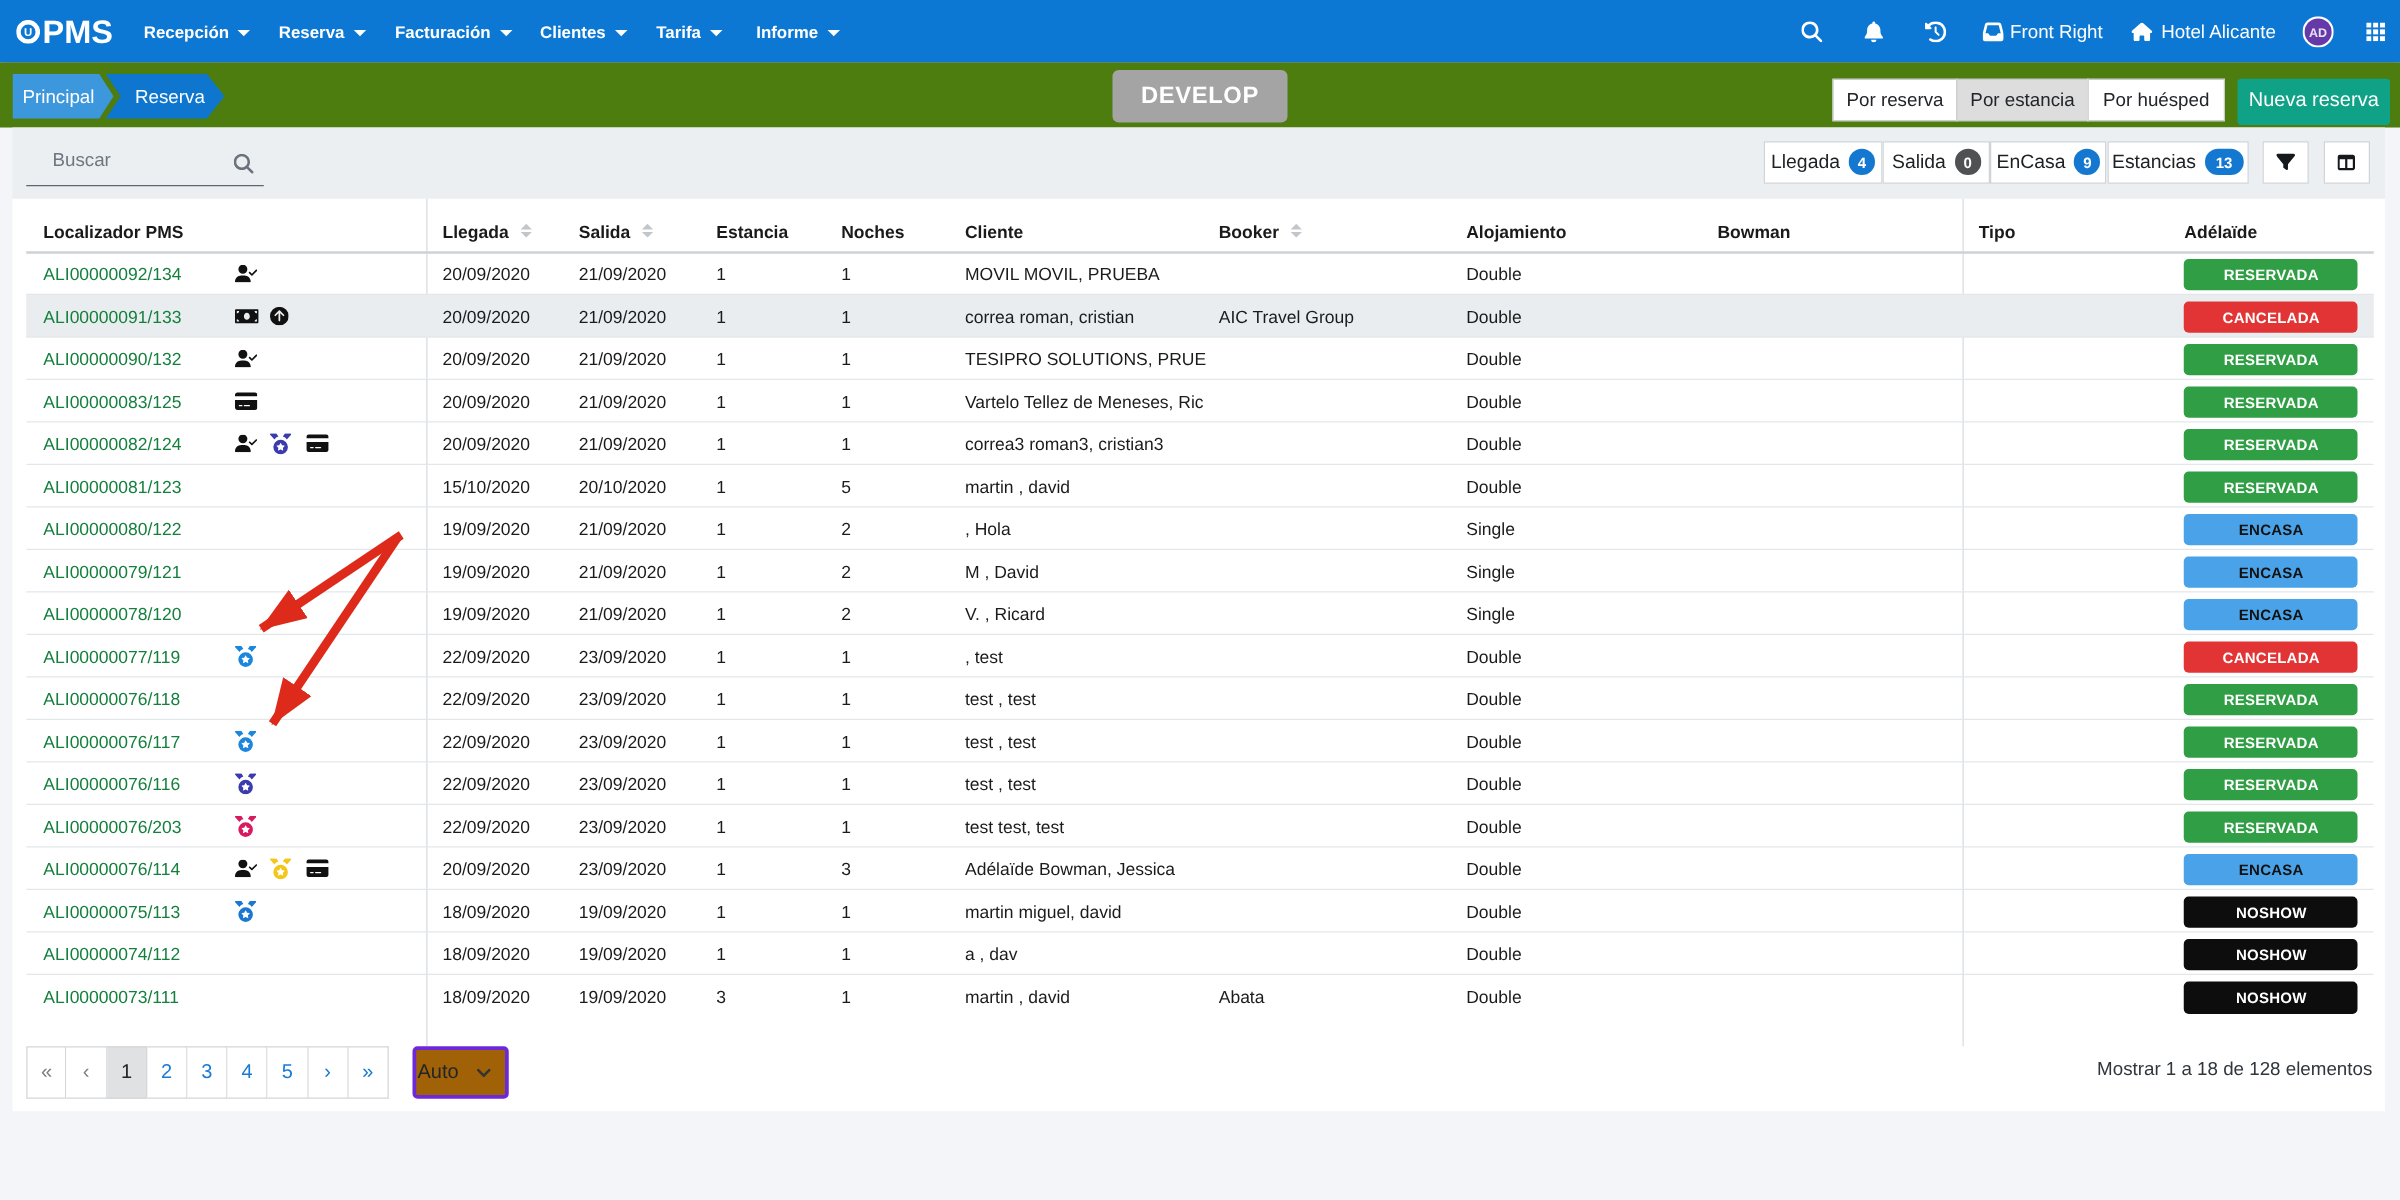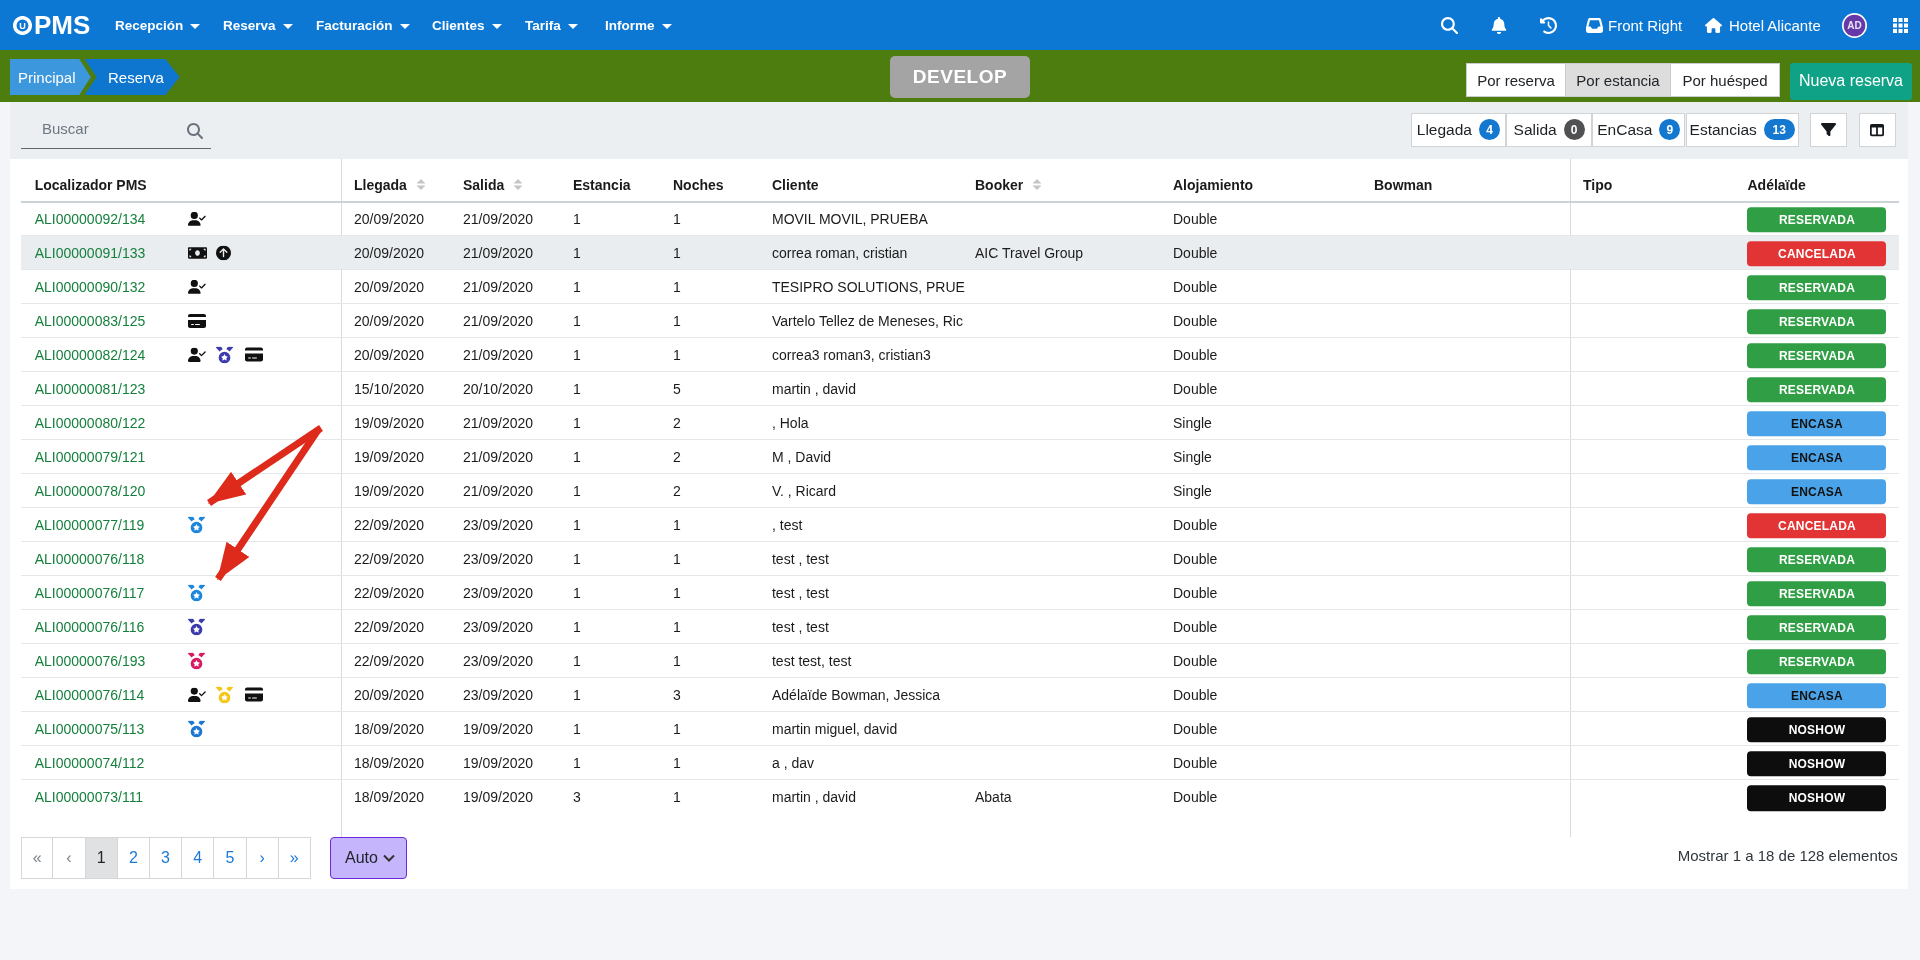--- a/index.html
+++ b/index.html
@@ -52,21 +52,21 @@
 
 .cx1 { left:13.5px; } .cx2 { left:332.8px;text-align:right; } .cx3 { left:441.8px; } .cx4 { left:551.8px; }
 .cx5 { left:651.8px; } .cx6 { left:750.8px; } .cx7 { left:953.8px; } .cx8 { left:1151.8px; }
 
 
 .pager { position:absolute; left:11.2px; top:678.2px; height:42px; display:flex; }
 .pbtn { min-width:32.2px; height:42px; border:1px solid #d4d6d8; border-left:none; background:#fff; display:flex; align-items:center; justify-content:center; font-size:16px; color:#1b7ad6; padding:0 6px; }
 .pbtn:first-child { border-left:1px solid #d4d6d8; }
 .pbtn.nav2 { color:#7a8288; }
 .pbtn.act { background:#dfe1e2; color:#212529; }
-.autosel { position:absolute; left:320px; top:678.2px; width:77px; height:42px; border:1px solid #6d28d9; border-radius:4px; background:#c4b5fd; display:flex; align-items:center; font-size:16px; color:#212529; padding-left:14px; }
+.autosel { position:absolute; left:320px; top:678.2px; width:77px; height:42px; border:3px solid #6d28d9; border-radius:4px; background:#a16207; display:flex; align-items:center; font-size:16px; color:#212529; padding-left:1px; }
 .mostrar { position:absolute; right:10.2px; top:688px; font-size:15px; color:#30363b; }
 </style>
 </head>
 <body>
 <svg width="0" height="0" style="position:absolute">
 <defs>
 <symbol id="i-usercheck" viewBox="0 0 640 512">
         <path d="M96 128a128 128 0 1 1 256 0A128 128 0 1 1 96 128zM0 482.3C0 383.8 79.8 304 178.3 304h91.4C368.2 304 448 383.8 448 482.3c0 16.4-13.3 29.7-29.7 29.7H29.7C13.3 512 0 498.7 0 482.3zM625 177L497 305c-9.4 9.4-24.6 9.4-33.9 0l-64-64c-9.4-9.4-9.4-24.6 0-33.9s24.6-9.4 33.9 0l47 47L591 143c9.4-9.4 24.6-9.4 33.9 0s9.4 24.6 0 33.9z"></path>
       </symbol>
 <symbol id="i-money" viewBox="0 0 640 512">
@@ -426,21 +426,21 @@
         </span>
         <span class="cell cx2">22/09/2020</span>
         <span class="cell cx3">23/09/2020</span>
         <span class="cell cx4">1</span>
         <span class="cell cx5">1</span>
         <span class="cell cx6">test , test</span>
         <span class="cell cx8">Double</span>
         <span class="pill g">RESERVADA</span>
       </div>
       <div class="row" style="top:485.9px">
-        <span class="cell link cx1">ALI00000076/193</span>
+        <span class="cell link cx1">ALI00000076/203</span>
         <span class="icons">
           <span class="ic">
             <svg width="17" height="17" viewBox="0 0 512 512" fill="#d81b60">
               <use href="#i-medal"></use>
             </svg>
           </span>
         </span>
         <span class="cell cx2">22/09/2020</span>
         <span class="cell cx3">23/09/2020</span>
         <span class="cell cx4">1</span>

